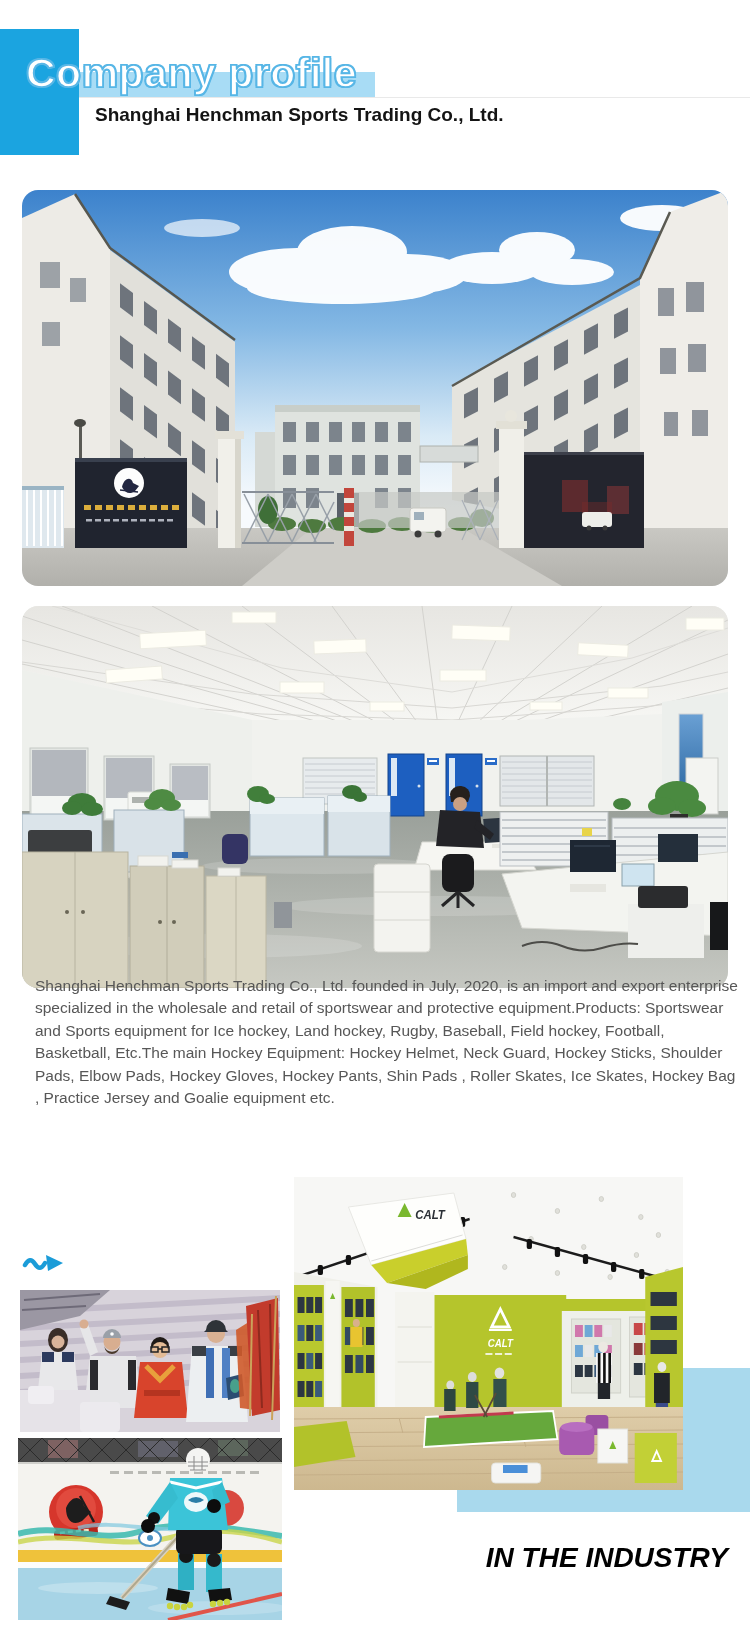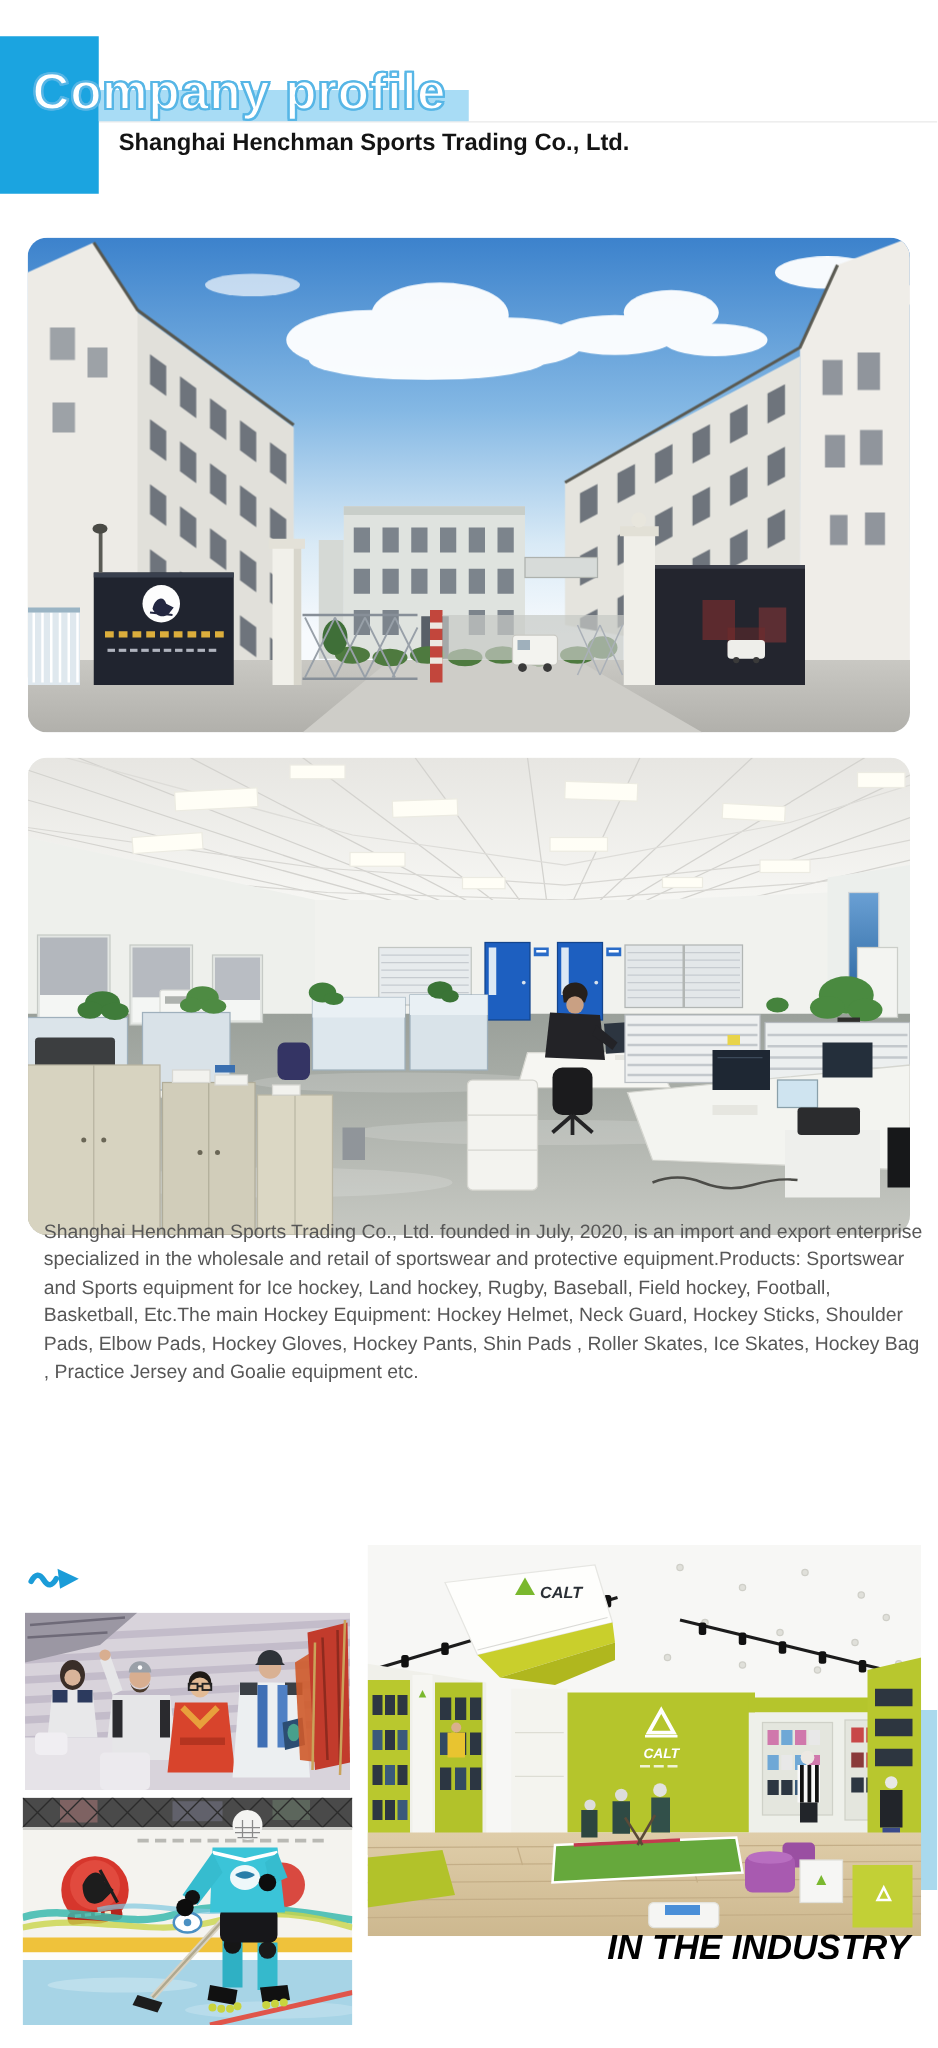--- a/index.html
+++ b/index.html
@@ -16,21 +16,21 @@
         white-space:nowrap;z-index:5;}
   .company-name{left:95px;top:104px;margin:0;font-size:19px;font-weight:bold;color:#141414;
         white-space:nowrap;z-index:5;}
   
   .photo{position:absolute;margin:0;overflow:hidden;}
   .photo svg{display:block;width:100%;height:100%;}
   .factory{left:22px;top:190px;width:706px;height:396px;border-radius:16px;}
   .office{left:22px;top:606px;width:706px;height:382px;border-radius:16px;}
   .fans{left:20px;top:1290px;width:260px;height:142px;}
   .roller{left:18px;top:1438px;width:264px;height:182px;}
-  .store{left:294px;top:1236px;width:443px;height:313px;z-index:2;}
+  .store{left:294px;top:1177px;width:389px;height:313px;z-index:2;}
   .blue-block{left:457px;top:1368px;width:293px;height:144px;background:#a9d9ed;z-index:1;}
   
   .intro{left:23px;top:963px;width:707px;margin:12px;font-size:15.5px;line-height:22.4px;color:#575757;}
   .about-title{left:25px;top:1199px;margin:0;font-size:35px;font-weight:bold;font-style:italic;color:#0c0c0c;
         white-space:nowrap;}
   .squiggle{left:22px;top:1252px;width:42px;height:22px;}
   .tagline{left:250px;top:1541px;width:478px;text-align:right;font-size:28px;line-height:33px;
         font-weight:bold;font-style:italic;color:#000;z-index:3;}
 </style>
 </head>

